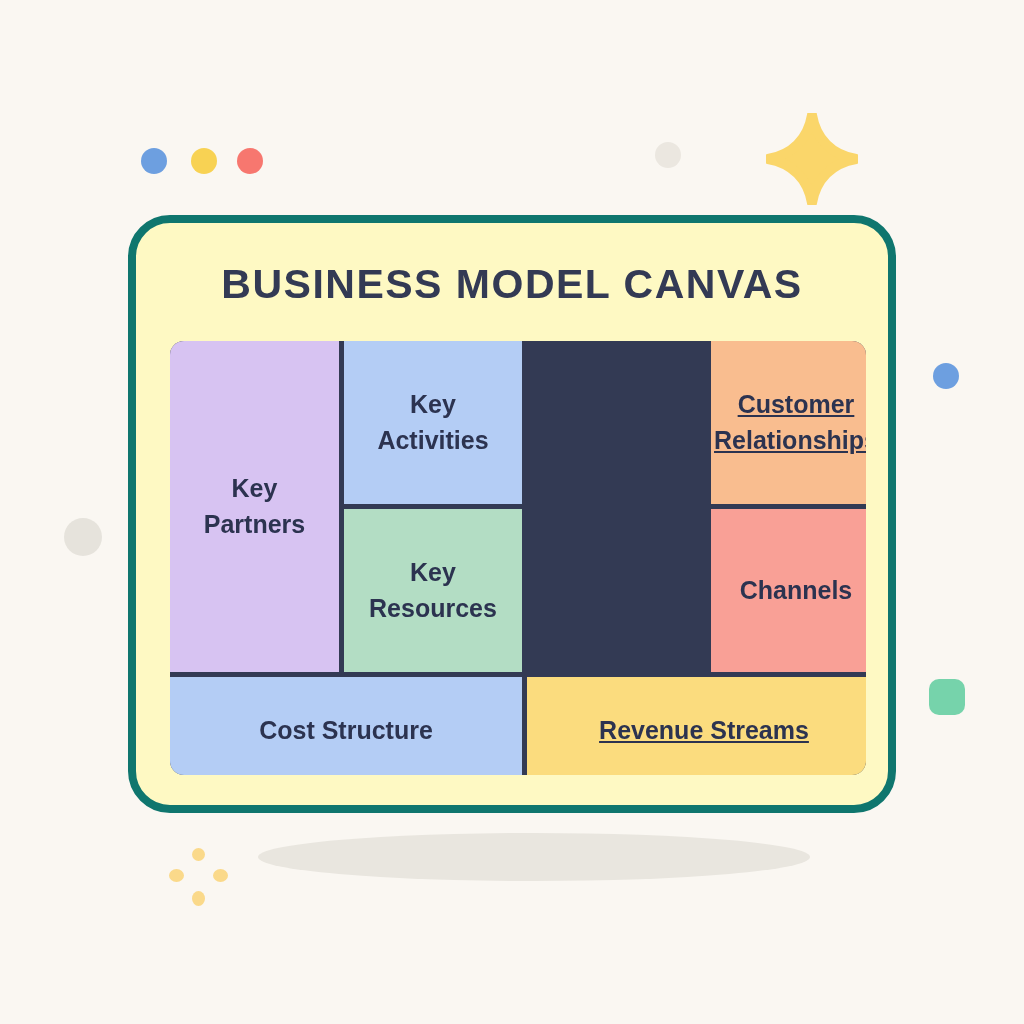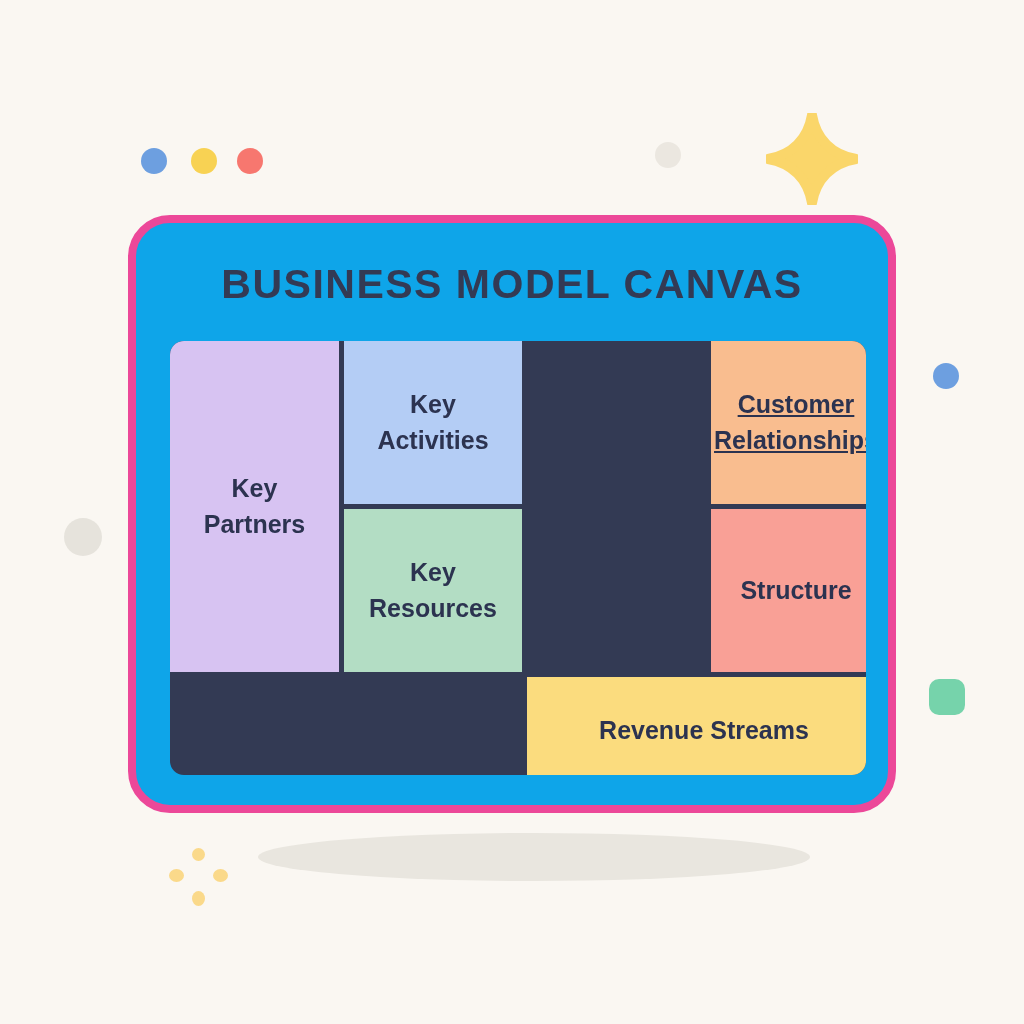--- a/index.html
+++ b/index.html
@@ -46,22 +46,22 @@
     left: 258px; top: 833px; width: 552px; height: 48px;
     background: #e9e6df; border-radius: 50%;
   }
 
   
   #canvas-card {
     position: absolute;
     left: 128px; top: 215px;
     width: 768px; height: 598px;
     box-sizing: border-box;
-    background: #0ea5e9;
-    border: 8px solid #ec4899;
+    background: #fef9c3;
+    border: 8px solid #0f766e;
     border-radius: 42px;
   }
 
   #canvas-title {
     position: absolute;
     left: 0; right: 0; top: 38px;
     text-align: center;
     font-size: 41px;
     font-weight: bold;
     letter-spacing: 1.5px;
@@ -104,21 +104,21 @@
   #cell-value-propositions    { grid-column: 3; grid-row: 1 / span 2; background: #fbdc7e; }
   #cell-customer-relationships{ grid-column: 4; grid-row: 1;          background: #f9bd8f; text-decoration: underline; }
   #cell-channels              { grid-column: 4; grid-row: 2;          background: #f9a096; }
   #cell-cost-structure        { grid-column: 1 / span 2; grid-row: 3; background: #b4cdf5; }
   #cell-revenue-streams       { grid-column: 3 / span 2; grid-row: 3; background: #fbdc7e; }
 
   
   #cell-key-partners           { border-top-left-radius: 12px; }
   #cell-customer-relationships { border-top-right-radius: 12px; }
   #cell-cost-structure         { border-bottom-left-radius: 12px; }
-  #cell-revenue-streams        { border-bottom-right-radius: 12px; }
+  #cell-revenue-streams        { border-bottom-right-radius: 12px; text-decoration: underline; }
 </style>
 </head>
 <body>
 
 <div class="deco dot" id="deco-dot-blue-top"></div>
 <div class="deco dot" id="deco-dot-yellow-top"></div>
 <div class="deco dot" id="deco-dot-red-top"></div>
 <div class="deco dot" id="deco-dot-gray-top"></div>
 <div class="deco dot" id="deco-dot-gray-left"></div>
 <div class="deco dot" id="deco-dot-blue-right"></div>
@@ -156,22 +156,25 @@
     <div class="cell" id="cell-key-resources">
       <span class="lbl">Key<br>Resources</span>
     </div>
 
 
     <div class="cell" id="cell-customer-relationships">
       <span class="lbl">Customer<br>Relationships</span>
     </div>
 
     <div class="cell" id="cell-channels">
-      <span class="lbl">Structure</span>
+      <span class="lbl">Channels</span>
     </div>
 
+    <div class="cell" id="cell-cost-structure">
+      <span class="lbl">Cost Structure</span>
+    </div>
 
     <div class="cell" id="cell-revenue-streams">
       <span class="lbl">Revenue Streams</span>
     </div>
 
   </div>
 </div>
 
 </body></html>

